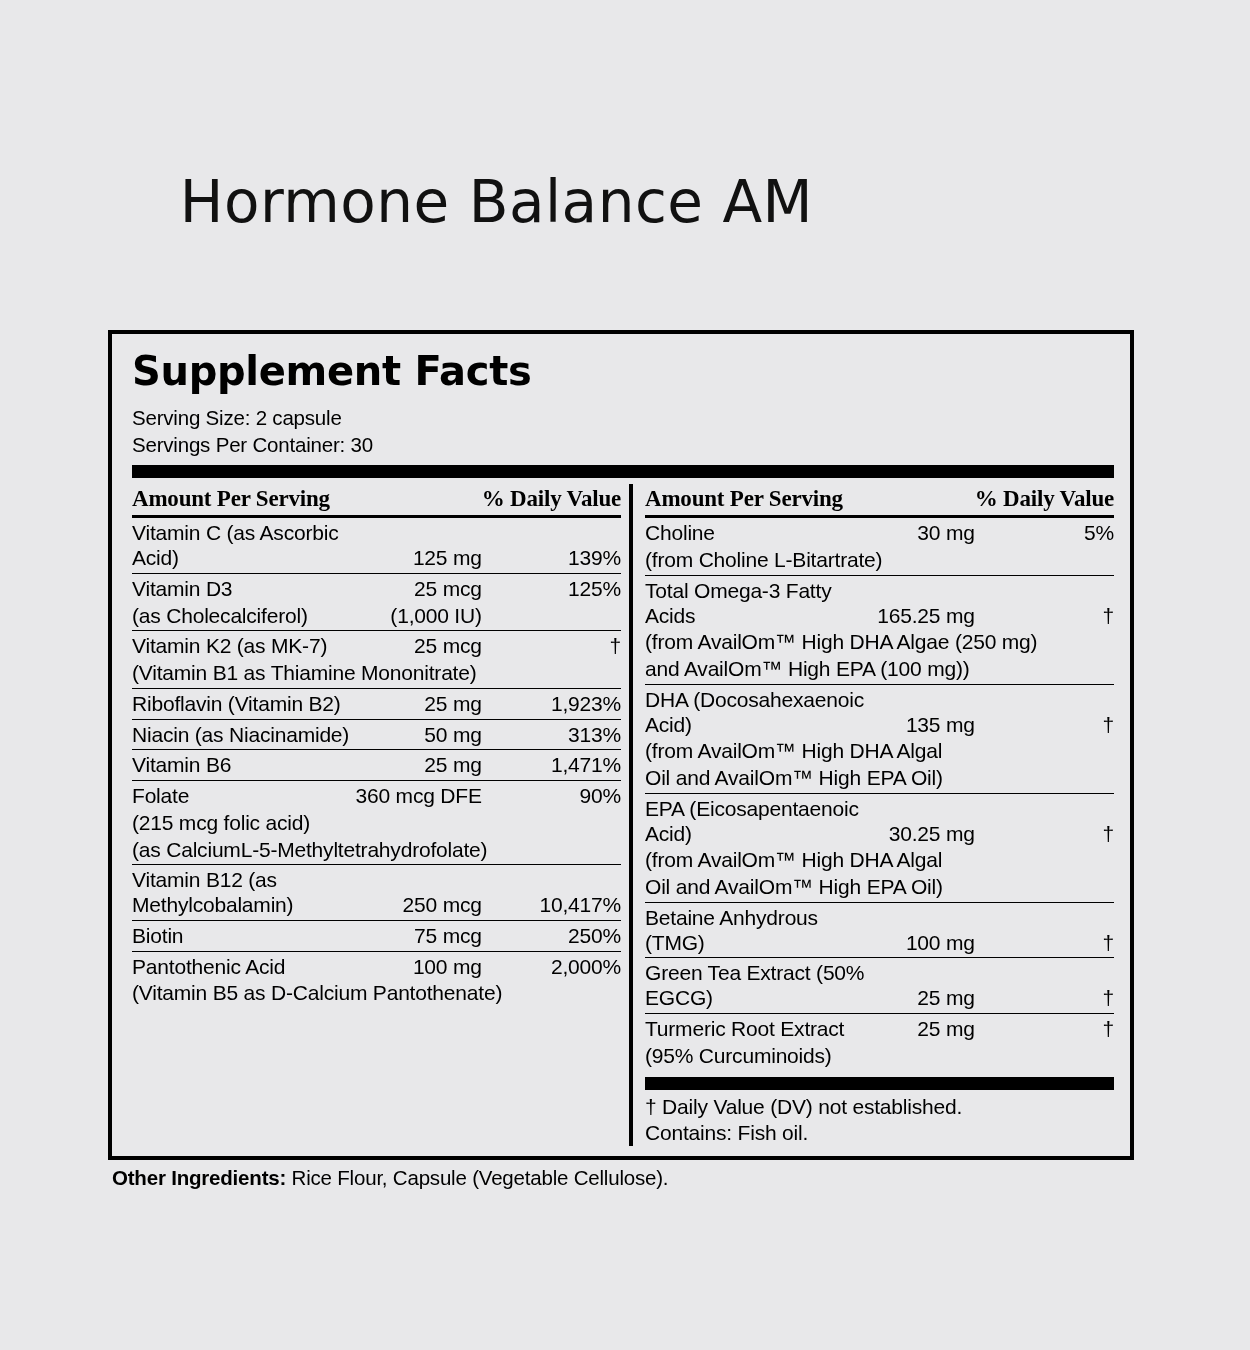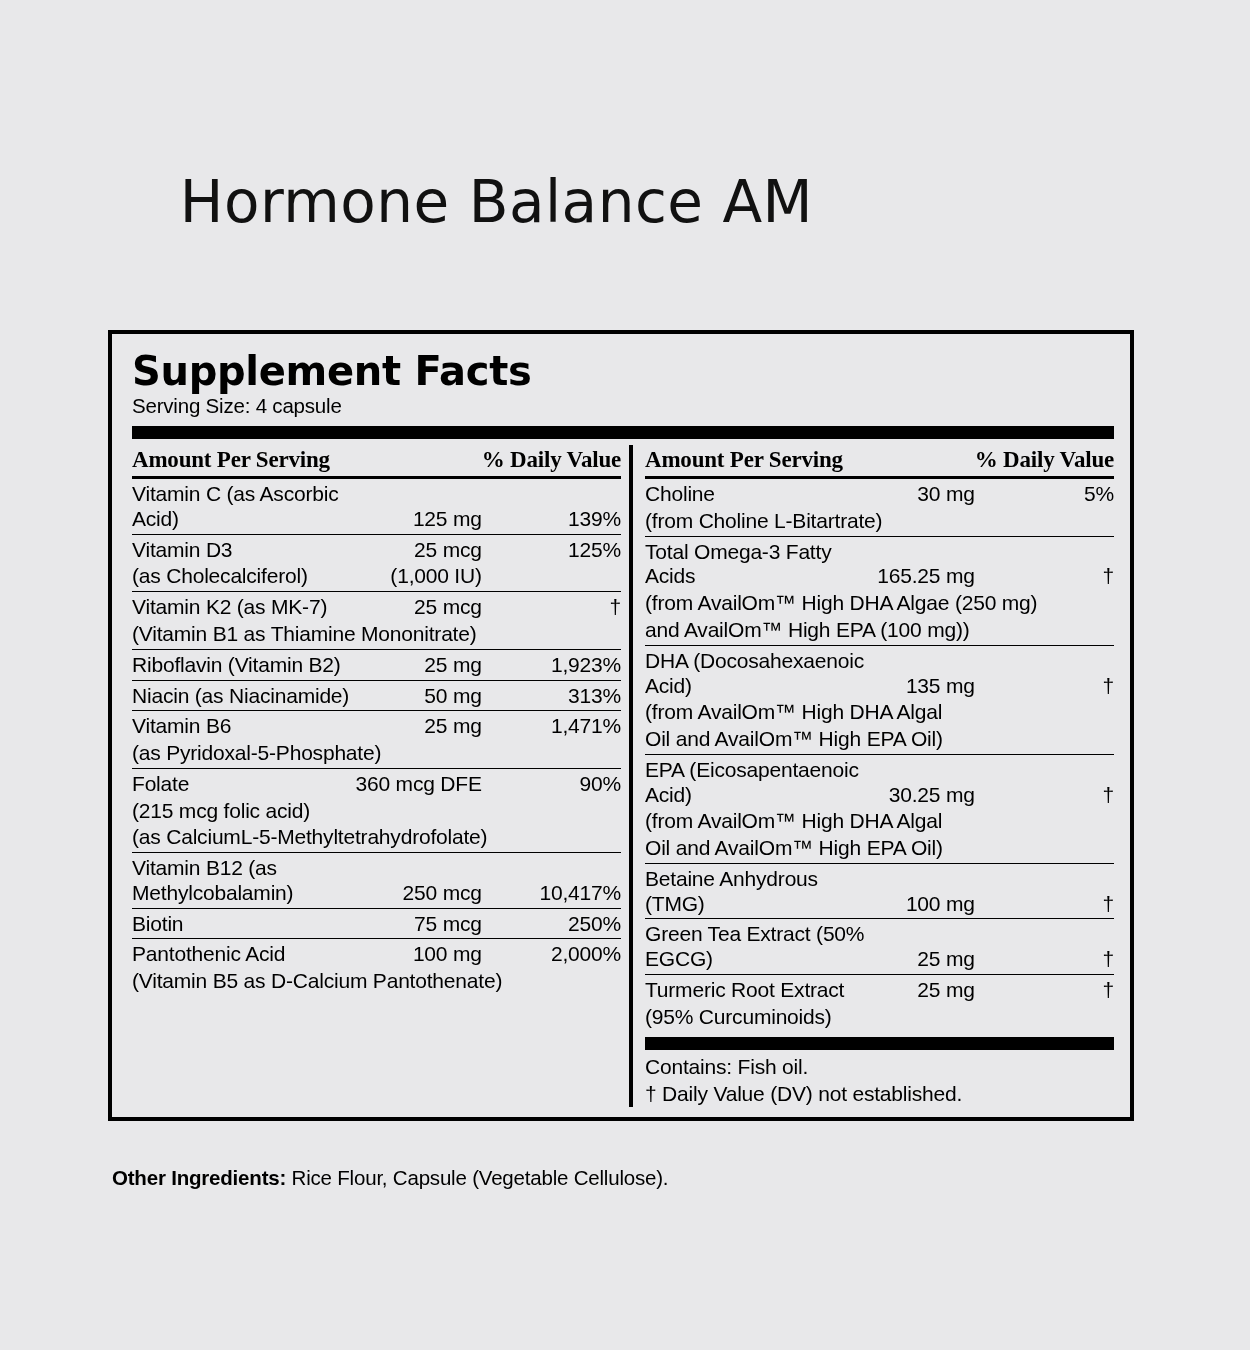--- a/index.html
+++ b/index.html
@@ -35,21 +35,21 @@
     border: 4px solid #000;
     background: #e8e8ea;
     box-sizing: border-box;
     padding: 12px 16px 10px 20px;
   }
   .facts-heading {
     font-size: 40px;
     font-weight: bold;
     letter-spacing: -0.3px;
     font-family: "DejaVu Sans", sans-serif;
-    margin: 4px 0 0 0;
+    margin: 4px 0 12px 0;
     line-height: 1.05;
   }
   .serving-line {
     font-size: 20.5px;
     line-height: 1.32;
     font-family: "Liberation Sans", sans-serif;
     letter-spacing: -0.2px;
   }
   .thickbar {
     height: 13px;
@@ -147,21 +147,22 @@
   }
   .other-ing b { font-weight: bold; }
 </style>
 </head>
 <body>
 
 <div class="product-title">Hormone Balance AM</div>
 
 <div class="panel">
   <div class="facts-heading">Supplement Facts</div>
-  <div class="serving-line">Serving Size: 4 capsule</div>
+  <div class="serving-line">Serving Size: 2 capsule</div>
+  <div class="serving-line">Servings Per Container: 30</div>
   <div class="thickbar"></div>
 
   <div class="cols">
     <div class="col col-left">
       <table class="facts">
         <tbody>
           <tr class="hdr">
             <td class="name">Amount Per Serving</td>
             <td class="amt"></td>
             <td class="dv">% Daily Value</td>
@@ -205,23 +206,20 @@
             <td class="name">Niacin (as Niacinamide)</td>
             <td class="amt">50 mg</td>
             <td class="dv">313%</td>
           </tr>
 
           <tr class="row">
             <td class="name">Vitamin B6</td>
             <td class="amt">25 mg</td>
             <td class="dv">1,471%</td>
           </tr>
-          <tr class="cont">
-            <td class="name indent1" colspan="3">(as Pyridoxal-5-Phosphate)</td>
-          </tr>
 
           <tr class="row">
             <td class="name">Folate</td>
             <td class="amt">360 mcg DFE</td>
             <td class="dv">90%</td>
           </tr>
           <tr class="cont">
             <td class="name right-sub" colspan="2">(215 mcg folic acid)</td>
             <td class="dv"></td>
           </tr>
@@ -326,22 +324,22 @@
             <td class="amt">25 mg</td>
             <td class="dv narrow">†</td>
           </tr>
           <tr class="cont">
             <td class="name indent1" colspan="3">(95% Curcuminoids)</td>
           </tr>
         </tbody>
       </table>
 
       <div class="footbar"></div>
+      <div class="footnote">† Daily Value (DV) not established.</div>
       <div class="footnote ind">Contains: Fish oil.</div>
-      <div class="footnote">† Daily Value (DV) not established.</div>
     </div>
   </div>
 </div>
 
 <div class="other-ing">
   <b>Other Ingredients:</b>
   <span>Rice Flour, Capsule (Vegetable Cellulose).</span>
 </div>
 
 </body></html>

